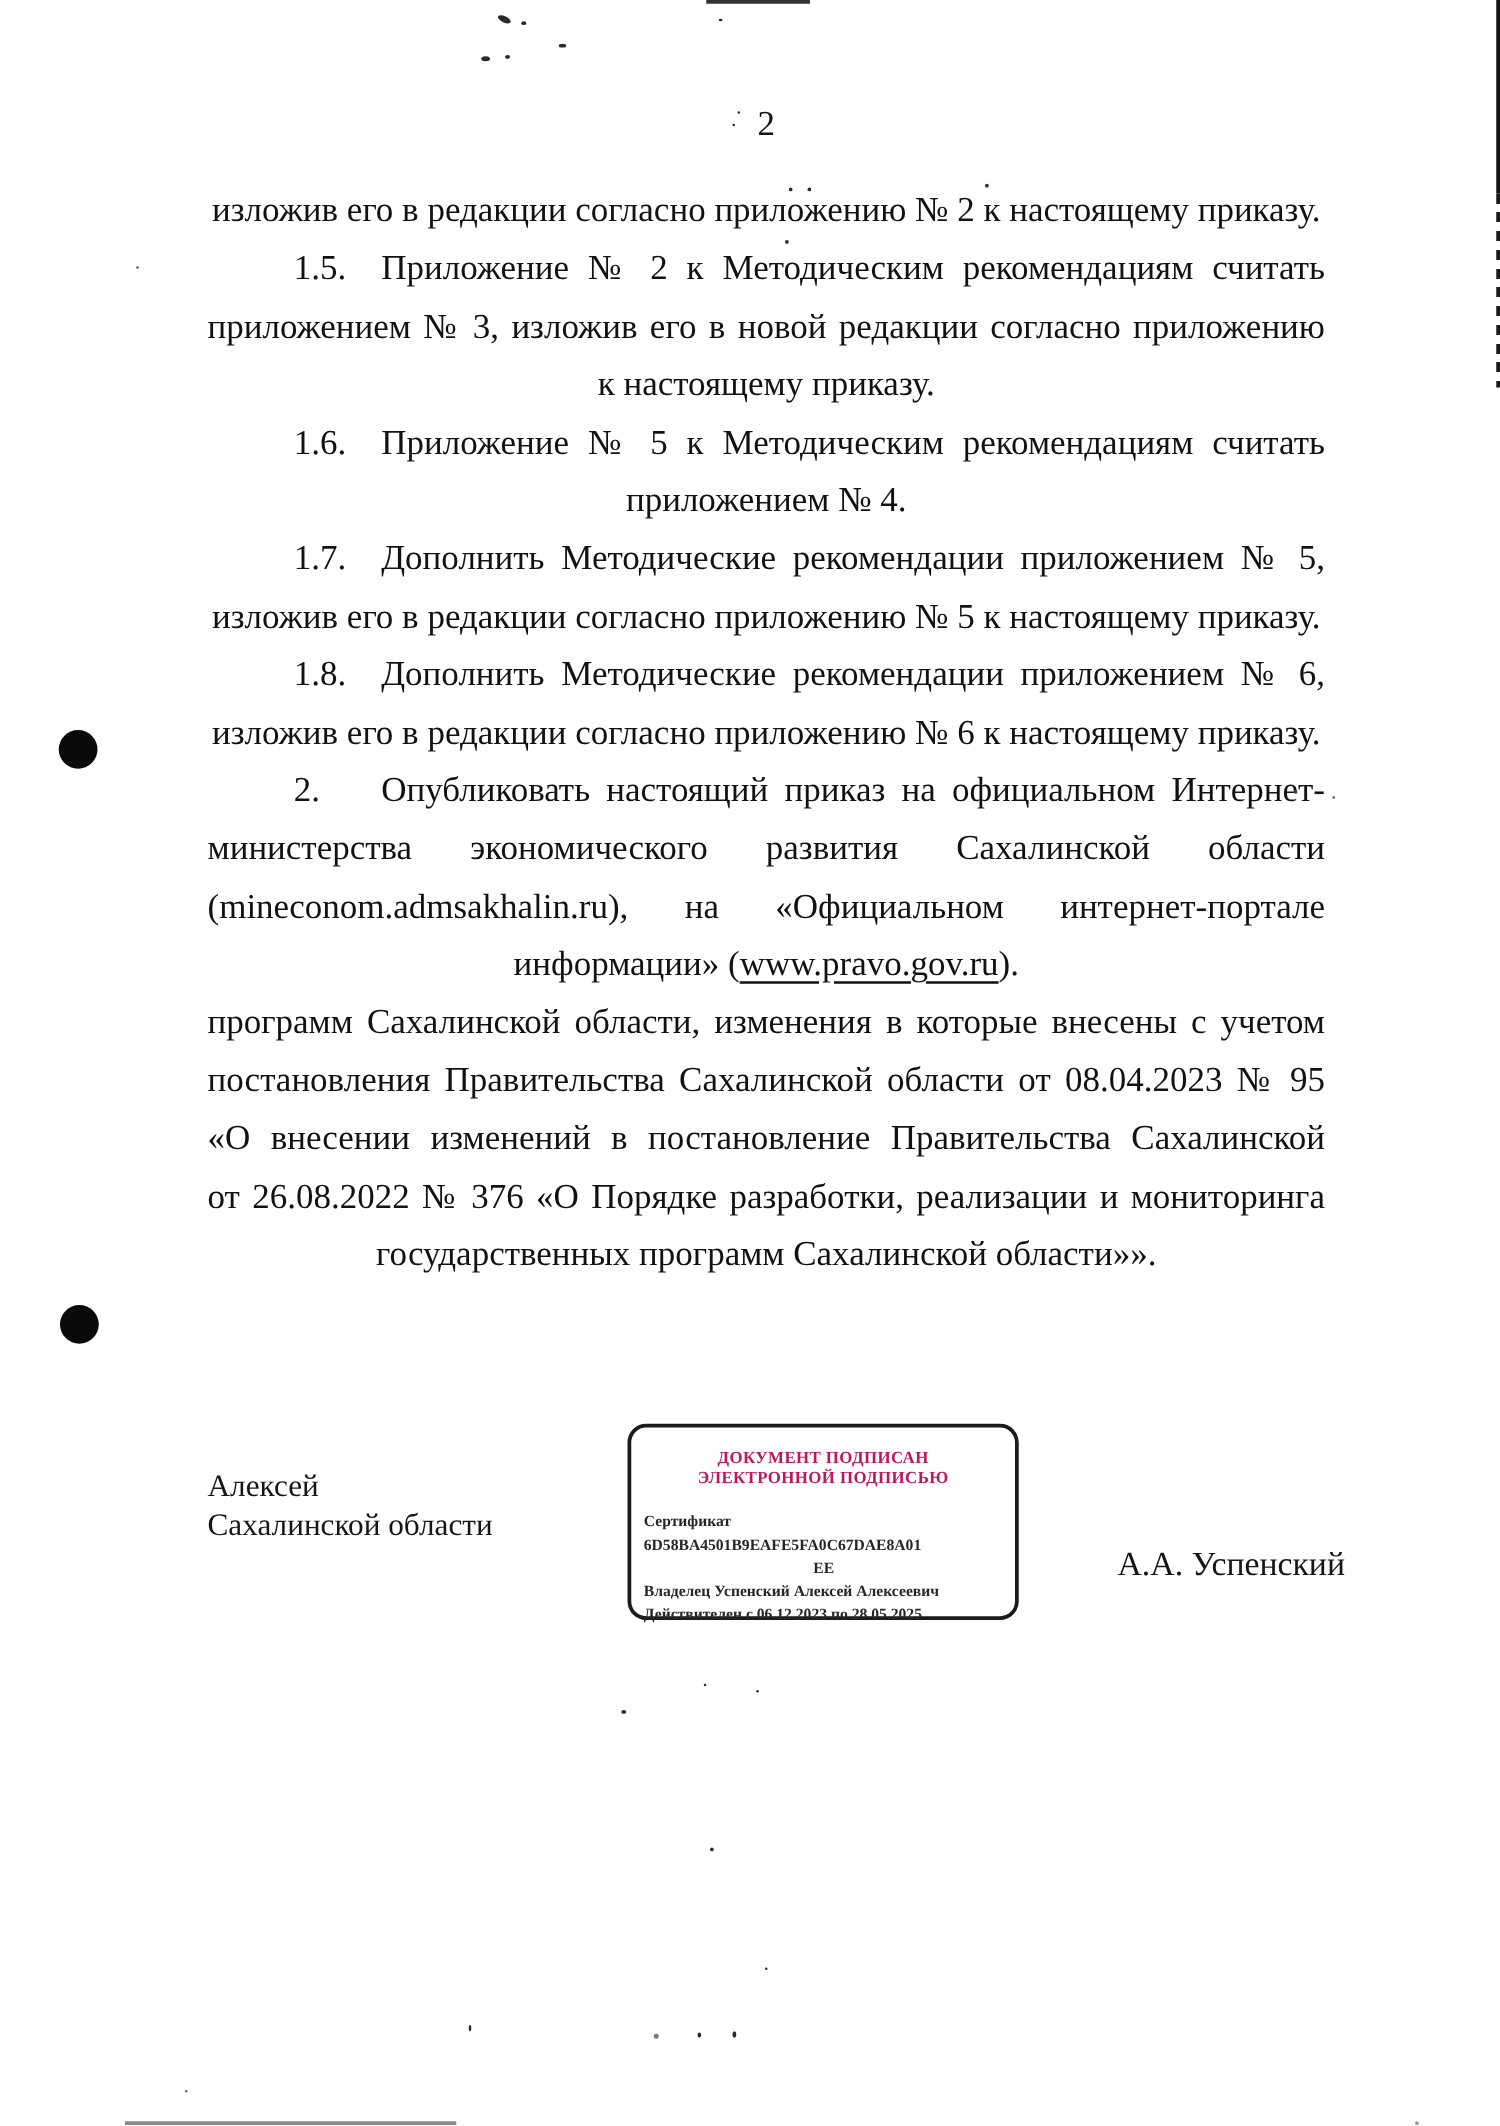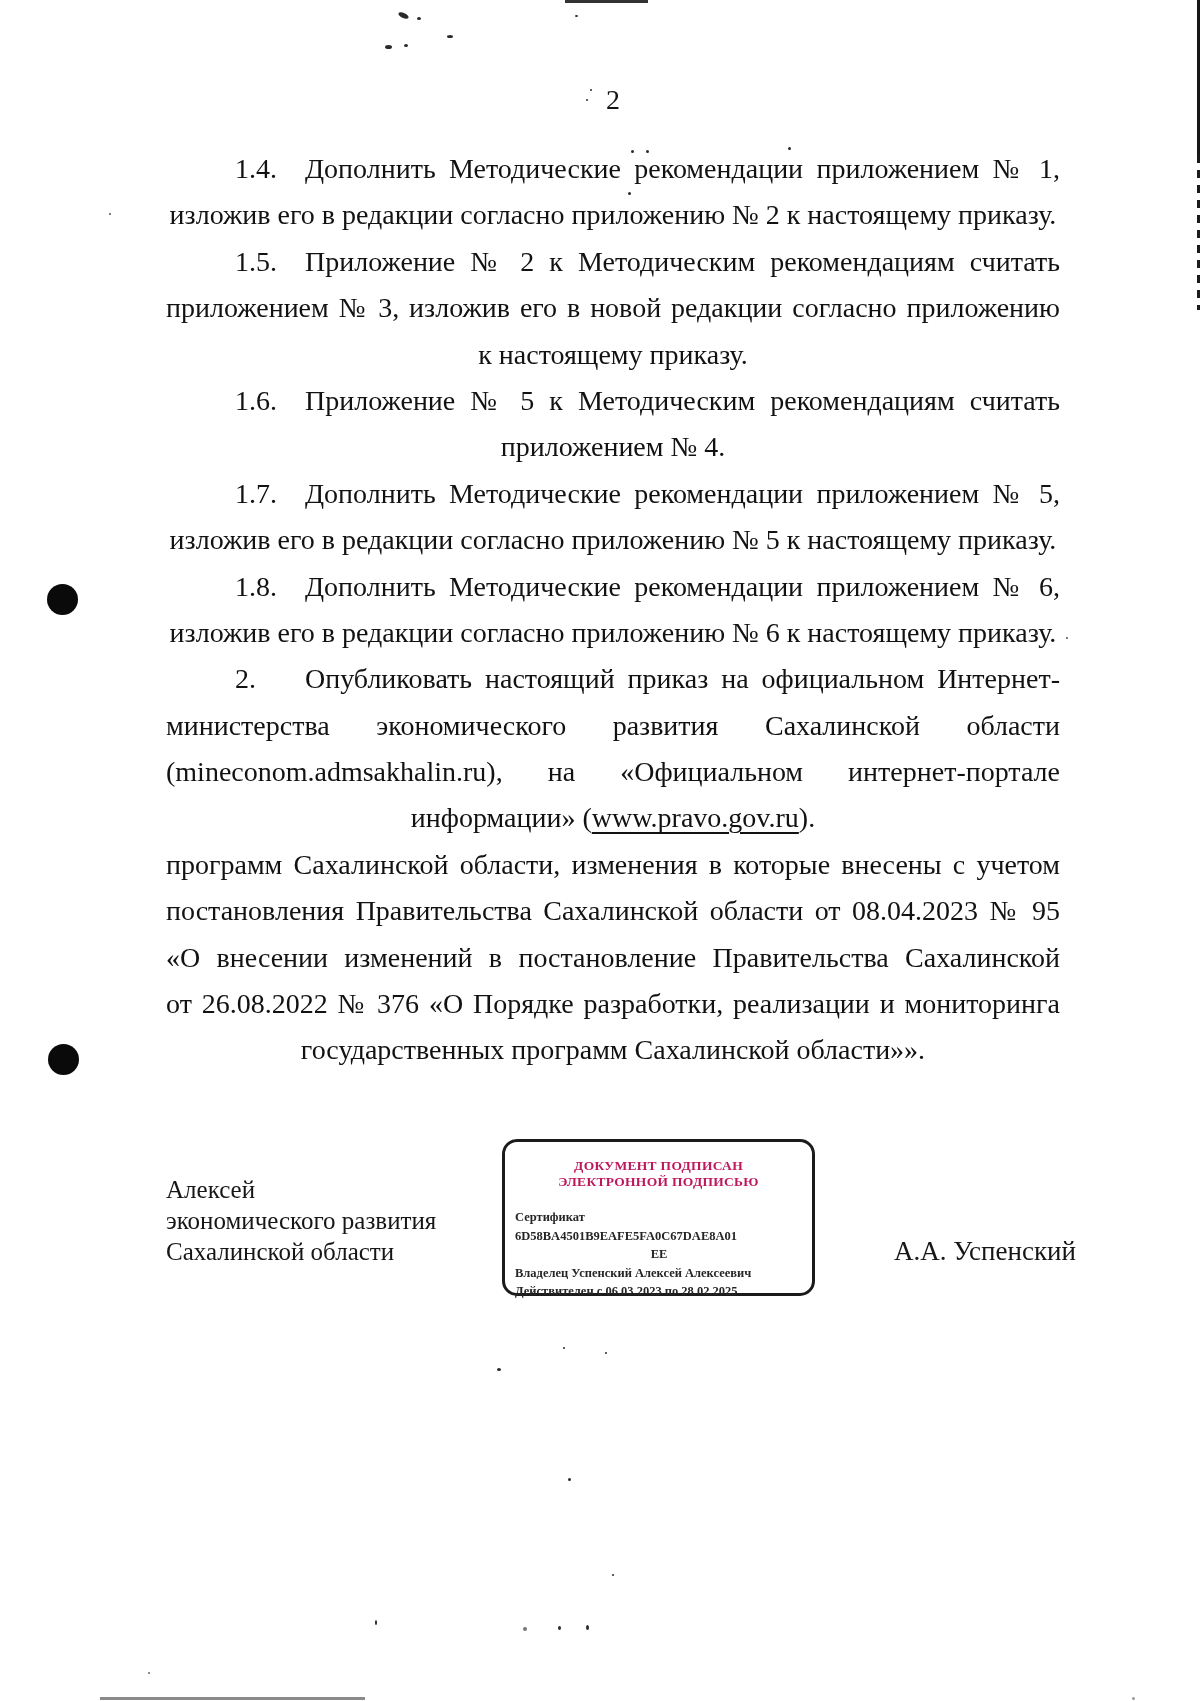--- a/index.html
+++ b/index.html
@@ -67,21 +67,20 @@
   .bottom-line{position:absolute;left:100px;top:1697px;width:265px;height:3px;background:#8a8a8a;}
 </style>
 </head>
 <body>
 
 <div class="page">
 
   <div class="page-number">2</div>
 
   <div class="body-text" id="body-lines">
-      <div class="line just"><span class="ind"></span><span class="marker">1.4.</span>Дополнить Методические рекомендации приложением № 1,</div>
       <div class="line">изложив его в редакции согласно приложению № 2 к настоящему приказу.</div>
       <div class="line just"><span class="ind"></span><span class="marker">1.5.</span>Приложение № 2 к Методическим рекомендациям считать</div>
       <div class="line just">приложением № 3, изложив его в новой редакции согласно приложению № 4</div>
       <div class="line">к настоящему приказу.</div>
       <div class="line just"><span class="ind"></span><span class="marker">1.6.</span>Приложение № 5 к Методическим рекомендациям считать</div>
       <div class="line">приложением № 4.</div>
       <div class="line just"><span class="ind"></span><span class="marker">1.7.</span>Дополнить Методические рекомендации приложением № 5,</div>
       <div class="line">изложив его в редакции согласно приложению № 5 к настоящему приказу.</div>
       <div class="line just"><span class="ind"></span><span class="marker">1.8.</span>Дополнить Методические рекомендации приложением № 6,</div>
       <div class="line">изложив его в редакции согласно приложению № 6 к настоящему приказу.</div>
@@ -92,34 +91,33 @@
       <div class="line just">программ Сахалинской области, изменения в которые внесены с учетом</div>
       <div class="line just">постановления Правительства Сахалинской области от 08.04.2023 № 95</div>
       <div class="line just">«О внесении изменений в постановление Правительства Сахалинской области</div>
       <div class="line just">от 26.08.2022 № 376 «О Порядке разработки, реализации и мониторинга</div>
       <div class="line">государственных программ Сахалинской области»».</div>
     </div>
 
   <div>
     <div class="sig-position">
       <div>Алексей</div>
-      <div>экономического развития</div>
       <div>Сахалинской области</div>
     </div>
 
     <div class="stamp">
       <div class="stamp-title">
         <div>ДОКУМЕНТ ПОДПИСАН</div>
         <div>ЭЛЕКТРОННОЙ ПОДПИСЬЮ</div>
       </div>
       <div class="stamp-body">
         <div>Сертификат 6D58BA4501B9EAFE5FA0C67DAE8A01</div>
         <div class="center">ЕЕ</div>
         <div>Владелец Успенский Алексей Алексеевич</div>
-        <div>Действителен с 06.03.2023 по 28.02.2025</div>
+        <div>Действителен с 06.12.2023 по 28.05.2025</div>
       </div>
     </div>
 
     <div class="sig-name">А.А. Успенский</div>
   </div>
 
   <div class="punch punch1"></div>
   <div class="punch punch2"></div>
   <div class="edge-line-top"></div>
   <div class="edge-line-dash"></div>

